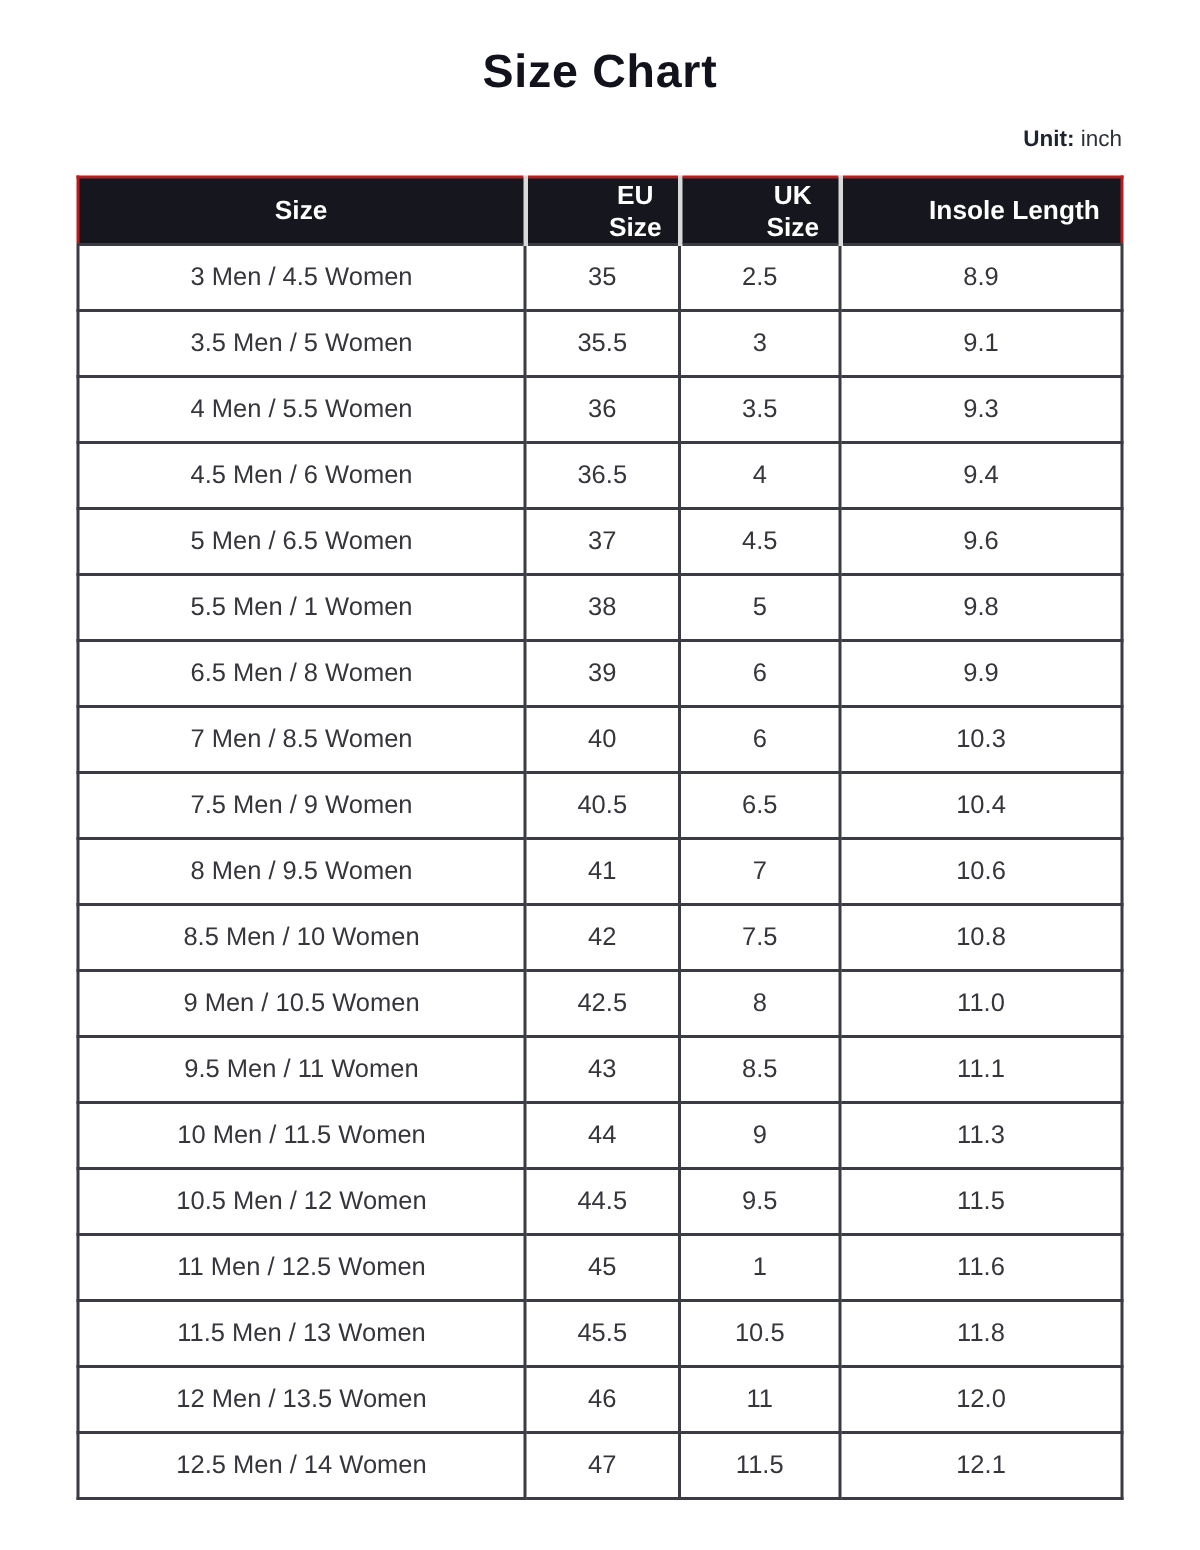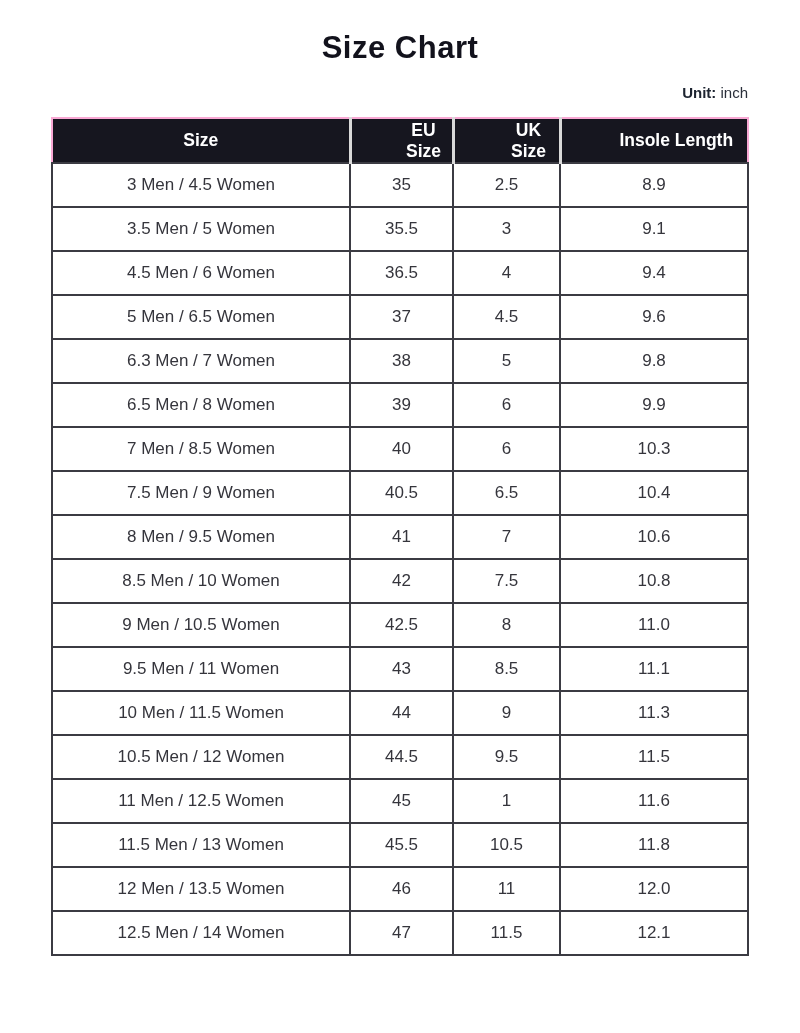--- a/index.html
+++ b/index.html
@@ -28,21 +28,21 @@
     font-size: 15px;
     color: #1d2430;
   }
   .unit-label { font-weight: bold; }
   .unit-value { font-weight: normal; color: #2a2f3a; }
   table.size-chart {
     width: 696px;
     margin: 0 auto;
     border-collapse: collapse;
     table-layout: fixed;
-    border: 2px solid #f9a8d4;
+    border: 2px solid #b91c1c;
   }
   col.c-size   { width: 298px; }
   col.c-eu     { width: 103px; }
   col.c-uk     { width: 107px; }
   col.c-insole { width: 188px; }
   thead th {
     background: #16161f;
     color: #ffffff;
     font-weight: bold;
     font-size: 17.5px;
@@ -99,33 +99,39 @@
           <td>2.5</td>
           <td>8.9</td>
         </tr>
         <tr>
           <td>3.5 Men / 5 Women</td>
           <td>35.5</td>
           <td>3</td>
           <td>9.1</td>
         </tr>
         <tr>
+          <td>4 Men / 5.5 Women</td>
+          <td>36</td>
+          <td>3.5</td>
+          <td>9.3</td>
+        </tr>
+        <tr>
           <td>4.5 Men / 6 Women</td>
           <td>36.5</td>
           <td>4</td>
           <td>9.4</td>
         </tr>
         <tr>
           <td>5 Men / 6.5 Women</td>
           <td>37</td>
           <td>4.5</td>
           <td>9.6</td>
         </tr>
         <tr>
-          <td>6.3 Men / 7 Women</td>
+          <td>5.5 Men / 1 Women</td>
           <td>38</td>
           <td>5</td>
           <td>9.8</td>
         </tr>
         <tr>
           <td>6.5 Men / 8 Women</td>
           <td>39</td>
           <td>6</td>
           <td>9.9</td>
         </tr>

